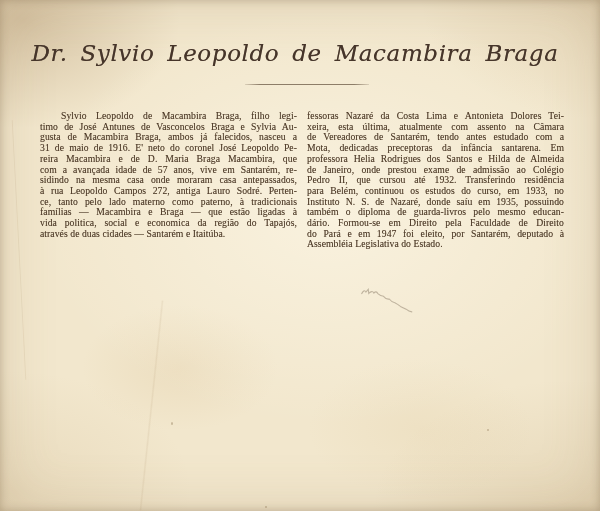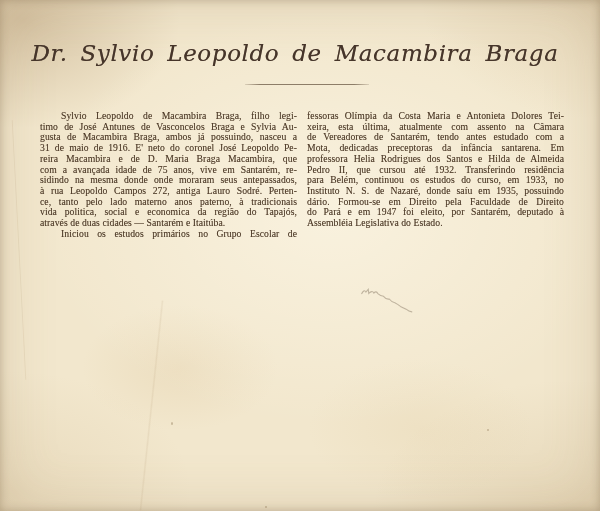--- a/index.html
+++ b/index.html
@@ -88,40 +88,42 @@
   <div class="speck" style="left:265px;top:506px;width:2px;height:2px;"></div>
 
   <h1 class="title">Dr. Sylvio Leopoldo de Macambira Braga</h1>
 
   <div class="rule"></div>
 
   <div class="columns">
     <div class="col">
         <div class="line indent">Sylvio Leopoldo de Macambira Braga, filho legi-</div>
         <div class="line">timo de José Antunes de Vasconcelos Braga e Sylvia Au-</div>
-        <div class="line">gusta de Macambira Braga, ambos já possuindo, nasceu a</div>
+        <div class="line">gusta de Macambira Braga, ambos já falecidos, nasceu a</div>
         <div class="line">31 de maio de 1916. E' neto do coronel José Leopoldo Pe-</div>
         <div class="line">reira Macambira e de D. Maria Braga Macambira, que</div>
-        <div class="line">com a avançada idade de 75 anos, vive em Santarém, re-</div>
-        <div class="line">sidindo na mesma donde onde moraram seus antepassados,</div>
+        <div class="line">com a avançada idade de 57 anos, vive em Santarém, re-</div>
+        <div class="line">sidindo na mesma casa onde moraram casa antepassados,</div>
         <div class="line">à rua Leopoldo Campos 272, antiga Lauro Sodré. Perten-</div>
-        <div class="line">ce, tanto pelo lado materno anos paterno, à tradicionais</div>
+        <div class="line">ce, tanto pelo lado materno como paterno, à tradicionais</div>
+        <div class="line">famílias — Macambira e Braga — que estão ligadas à</div>
         <div class="line">vida politica, social e economica da região do Tapajós,</div>
         <div class="line end">através de duas cidades — Santarém e Itaitúba.</div>
-        <div class="line indent">Iniciou os estudos primários no Grupo Escolar de</div>
       </div>
     <div class="col">
-        <div class="line">fessoras Olímpia da Costa Maria e Antonieta Dolores Tei-</div>
+        <div class="line">fessoras Nazaré da Costa Lima e Antonieta Dolores Tei-</div>
         <div class="line">xeira, esta última, atualmente com assento na Câmara</div>
         <div class="line">de Vereadores de Santarém, tendo antes estudado com a</div>
         <div class="line">Mota, dedicadas preceptoras da infância santarena. Em</div>
         <div class="line">professora Helia Rodrigues dos Santos e Hilda de Almeida</div>
+        <div class="line">de Janeiro, onde prestou exame de admissão ao Colégio</div>
         <div class="line">Pedro II, que cursou até 1932. Transferindo residência</div>
         <div class="line">para Belém, continuou os estudos do curso, em 1933, no</div>
         <div class="line">Instituto N. S. de Nazaré, donde saíu em 1935, possuindo</div>
+        <div class="line">também o diploma de guarda-livros pelo mesmo educan-</div>
         <div class="line">dário. Formou-se em Direito pela Faculdade de Direito</div>
         <div class="line">do Pará e em 1947 foi eleito, por Santarém, deputado à</div>
         <div class="line end">Assembléia Legislativa do Estado.</div>
       </div>
   </div>
 
   <svg class="pencil" width="62" height="26" viewBox="0 0 62 26">
     <path d="M3,9 q2,-5 4,-2 l2,-3 l1,4 q3,-4 5,-1 q2,-3 4,0 q3,2 6,2 q3,3 6,2 q3,3 6,3 q3,1 6,3 q3,1 6,2 q3,2 6,2" fill="none" stroke="#8b7c68" stroke-width="1.1" stroke-linecap="round"></path>
   </svg>
 

